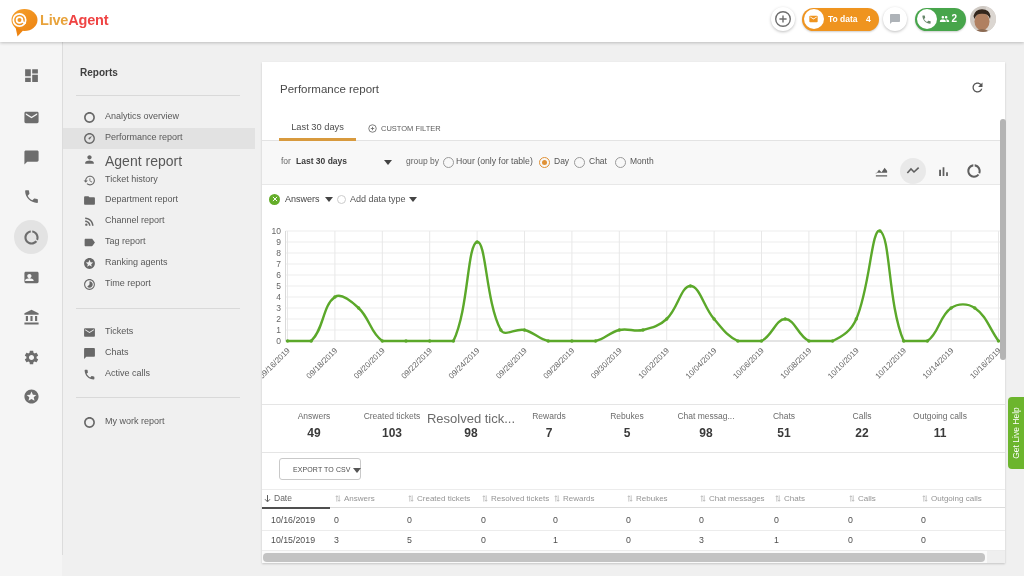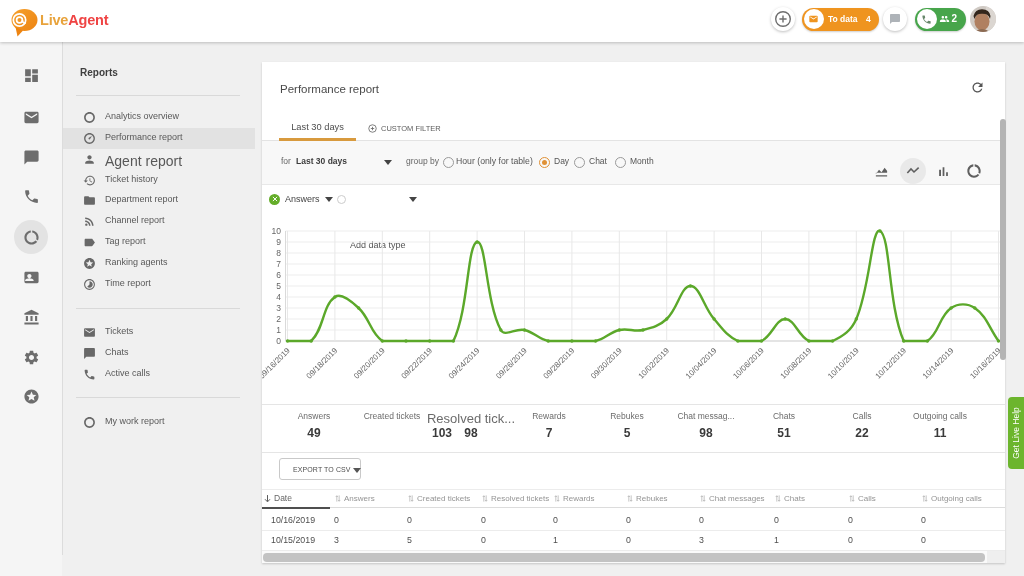--- a/index.html
+++ b/index.html
@@ -199,21 +199,21 @@
 <svg class="abs" style="left:966px;top:163px;" width="16" height="16" viewBox="0 0 24 24">
     <path fill="#5f5f5f" d="M13 2.05v3.03c3.39.49 6 3.39 6 6.92 0 .9-.18 1.75-.48 2.54l2.6 1.53c.56-1.24.88-2.62.88-4.07 0-5.18-3.95-9.45-9-9.95zM12 19c-3.87 0-7-3.13-7-7 0-3.53 2.61-6.43 6-6.92V2.05c-5.06.5-9 4.76-9 9.95 0 5.52 4.47 10 9.99 10 3.31 0 6.24-1.61 8.06-4.09l-2.6-1.53C16.17 17.98 14.21 19 12 19z"></path>
   </svg>
 <div class="abs" style="left:269px;top:193.5px;width:11px;height:11px;border-radius:50%;background:#64ad29;"></div>
 <svg class="abs" style="left:271.5px;top:196px;" width="6" height="6" viewBox="0 0 10 10">
     <path stroke="#fff" stroke-width="1.6" d="M1.5 1.5l7 7M8.5 1.5l-7 7"></path>
   </svg>
 <div class="abs" style="left:285px;top:194px;font-size:9px;color:#444;">Answers</div>
 <div class="abs" style="left:325px;top:197px;width:0;height:0;border-left:4px solid transparent;border-right:4px solid transparent;border-top:5px solid #444;"></div>
 <div class="abs" style="left:337px;top:194.5px;width:9px;height:9px;border:1px solid #ccc;border-radius:50%;"></div>
-<div class="abs" style="left:350px;top:194px;font-size:9px;color:#555;margin-top:46px;">Add data type</div>
+<div class="abs" style="left:350px;top:194px;font-size:9px;color:#555;">Add data type</div>
 <div class="abs" style="left:409px;top:197px;width:0;height:0;border-left:4px solid transparent;border-right:4px solid transparent;border-top:5px solid #444;"></div>
 <svg class="abs" style="left:262px;top:215px;" width="743" height="190" viewBox="0 0 743 190">
 <line x1="23.5" y1="126.0" x2="738" y2="126.0" stroke="#c9c9c9" stroke-width="1"></line>
 <line x1="23.5" y1="115.0" x2="738" y2="115.0" stroke="#ededed" stroke-width="1"></line>
 <line x1="23.5" y1="104.0" x2="738" y2="104.0" stroke="#ededed" stroke-width="1"></line>
 <line x1="23.5" y1="93.0" x2="738" y2="93.0" stroke="#ededed" stroke-width="1"></line>
 <line x1="23.5" y1="82.0" x2="738" y2="82.0" stroke="#ededed" stroke-width="1"></line>
 <line x1="23.5" y1="71.0" x2="738" y2="71.0" stroke="#ededed" stroke-width="1"></line>
 <line x1="23.5" y1="60.0" x2="738" y2="60.0" stroke="#ededed" stroke-width="1"></line>
 <line x1="23.5" y1="49.0" x2="738" y2="49.0" stroke="#ededed" stroke-width="1"></line>
@@ -294,21 +294,21 @@
 <circle cx="641.7" cy="126.0" r="1.7" fill="#5ba82a"></circle>
 <circle cx="665.4" cy="126.0" r="1.7" fill="#5ba82a"></circle>
 <circle cx="689.1" cy="93.0" r="1.7" fill="#5ba82a"></circle>
 <circle cx="712.8" cy="93.0" r="1.7" fill="#5ba82a"></circle>
 <circle cx="736.5" cy="126.0" r="1.7" fill="#5ba82a"></circle>
 </svg>
 <div class="abs" style="left:262px;top:404px;width:743px;height:1px;background:#e5e5e5;"></div>
 <div class="abs" style="left:314px;top:411px;width:120px;margin-left:-60px;font-size:8.5px;color:#6b6b6b;text-align:center;">Answers</div>
 <div class="abs" style="left:314px;top:426px;width:120px;margin-left:-60px;font-size:12px;font-weight:bold;color:#3a3a3a;text-align:center;">49</div>
 <div class="abs" style="left:392px;top:411px;width:120px;margin-left:-60px;font-size:8.5px;color:#6b6b6b;text-align:center;">Created tickets</div>
-<div class="abs" style="left:392px;top:426px;width:120px;margin-left:-60px;font-size:12px;font-weight:bold;color:#3a3a3a;text-align:right;">103</div>
+<div class="abs" style="left:392px;top:426px;width:120px;margin-left:-60px;font-size:12px;font-weight:bold;color:#3a3a3a;text-align:center;">103</div>
 <div class="abs" style="left:471px;top:411px;width:120px;margin-left:-60px;font-size:13px;color:#6b6b6b;text-align:center;">Resolved tick...</div>
 <div class="abs" style="left:471px;top:426px;width:120px;margin-left:-60px;font-size:12px;font-weight:bold;color:#3a3a3a;text-align:center;">98</div>
 <div class="abs" style="left:549px;top:411px;width:120px;margin-left:-60px;font-size:8.5px;color:#6b6b6b;text-align:center;">Rewards</div>
 <div class="abs" style="left:549px;top:426px;width:120px;margin-left:-60px;font-size:12px;font-weight:bold;color:#3a3a3a;text-align:center;">7</div>
 <div class="abs" style="left:627px;top:411px;width:120px;margin-left:-60px;font-size:8.5px;color:#6b6b6b;text-align:center;">Rebukes</div>
 <div class="abs" style="left:627px;top:426px;width:120px;margin-left:-60px;font-size:12px;font-weight:bold;color:#3a3a3a;text-align:center;">5</div>
 <div class="abs" style="left:706px;top:411px;width:120px;margin-left:-60px;font-size:8.5px;color:#6b6b6b;text-align:center;">Chat messag...</div>
 <div class="abs" style="left:706px;top:426px;width:120px;margin-left:-60px;font-size:12px;font-weight:bold;color:#3a3a3a;text-align:center;">98</div>
 <div class="abs" style="left:784px;top:411px;width:120px;margin-left:-60px;font-size:8.5px;color:#6b6b6b;text-align:center;">Chats</div>
 <div class="abs" style="left:784px;top:426px;width:120px;margin-left:-60px;font-size:12px;font-weight:bold;color:#3a3a3a;text-align:center;">51</div>

